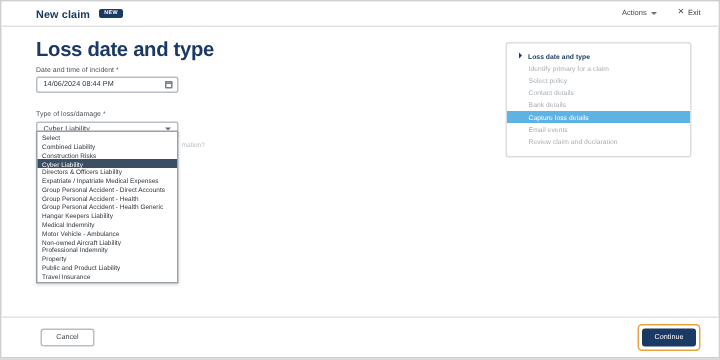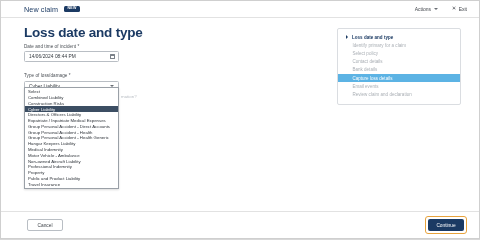--- a/index.html
+++ b/index.html
@@ -33,21 +33,21 @@
     box-sizing: border-box;
   }
   .topbar-left {
     display: flex;
     align-items: center;
     margin-left: 23px;
     gap: 6px;
   }
   .app-title {
     font-size: 7.2px;
-    font-weight: normal;
+    font-weight: bold;
     color: #1b3a63;
     letter-spacing: 0.1px;
   }
   .badge {
     background: #1b3a63;
     color: #ffffff;
     font-size: 3.6px;
     font-weight: bold;
     letter-spacing: 0.2px;
     padding: 1.6px 3.5px;

